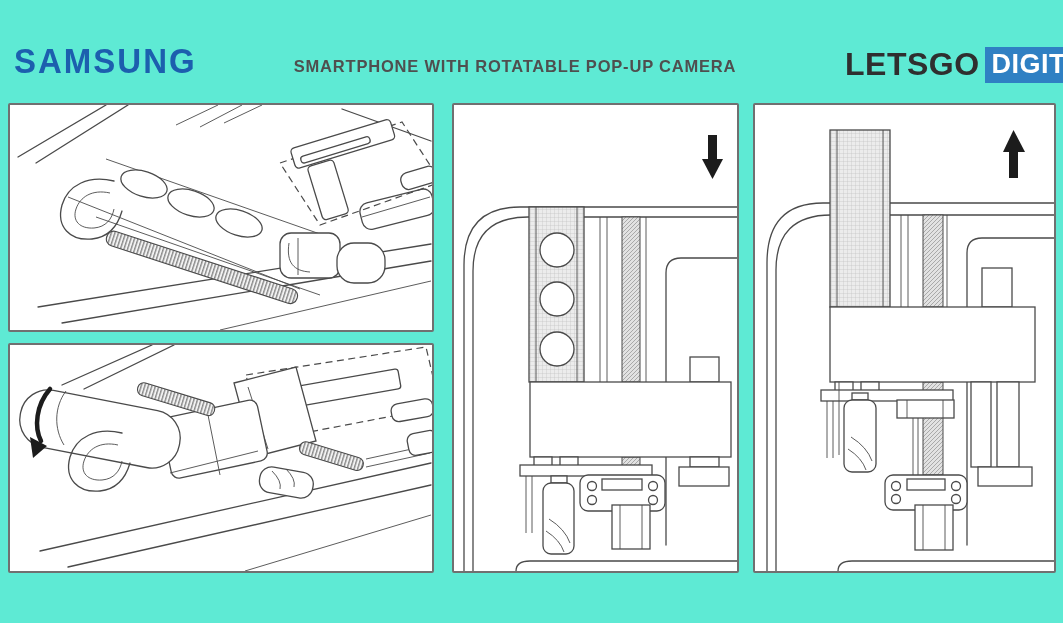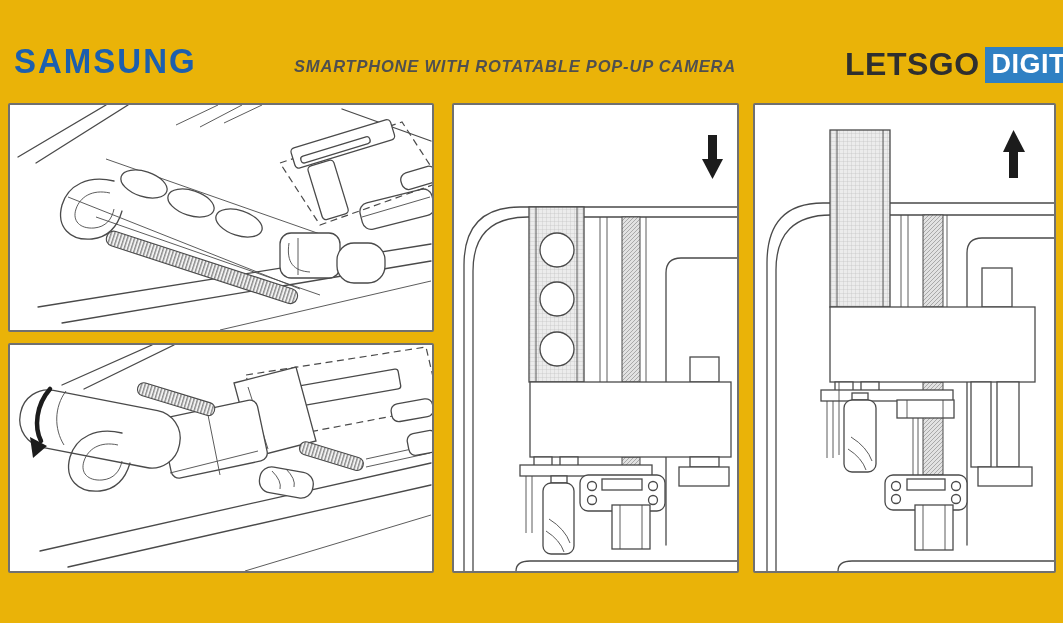--- a/index.html
+++ b/index.html
@@ -1,22 +1,22 @@
 <!DOCTYPE html>
 <html><head>
 <meta charset="utf-8">
 <style>
   html,body{margin:0;padding:0;background:#ffffff;}
-  .canvas{position:relative;width:1063px;height:623px;background:#eab308;overflow:hidden;
+  .canvas{position:relative;width:1063px;height:623px;background:#5eead4;overflow:hidden;
           font-family:"Liberation Sans", sans-serif;}
   
   .brand{position:absolute;left:14px;top:42px;font-size:33px;font-weight:800;
          letter-spacing:2px;color:#1c5fae;transform:scaleY(1.05);}
   .title{position:absolute;left:265px;top:57px;width:500px;text-align:center;
-         font-size:16.5px;font-weight:700;letter-spacing:0.8px;color:#4f4f4f;font-style:italic;}
+         font-size:16.5px;font-weight:700;letter-spacing:0.8px;color:#4f4f4f;}
   .lg-logo{position:absolute;left:845px;top:46px;display:flex;align-items:center;}
   .lg1{font-size:32px;font-weight:800;letter-spacing:0.5px;color:#2f2f2f;}
   .lg2{font-size:27px;font-weight:800;letter-spacing:0.5px;color:#ffffff;
        background:#2f80c3;padding:2px 7px 3px 7px;margin-left:5px;}
   
   figure{position:absolute;margin:0;background:#fff;border:2px solid #707070;border-radius:2px;}
   #fig1{left:8px;top:103px;width:422px;height:225px;}
   #fig2{left:8px;top:343px;width:422px;height:226px;}
   #fig3{left:452px;top:103px;width:283px;height:466px;}
   #fig4{left:753px;top:103px;width:299px;height:466px;}

